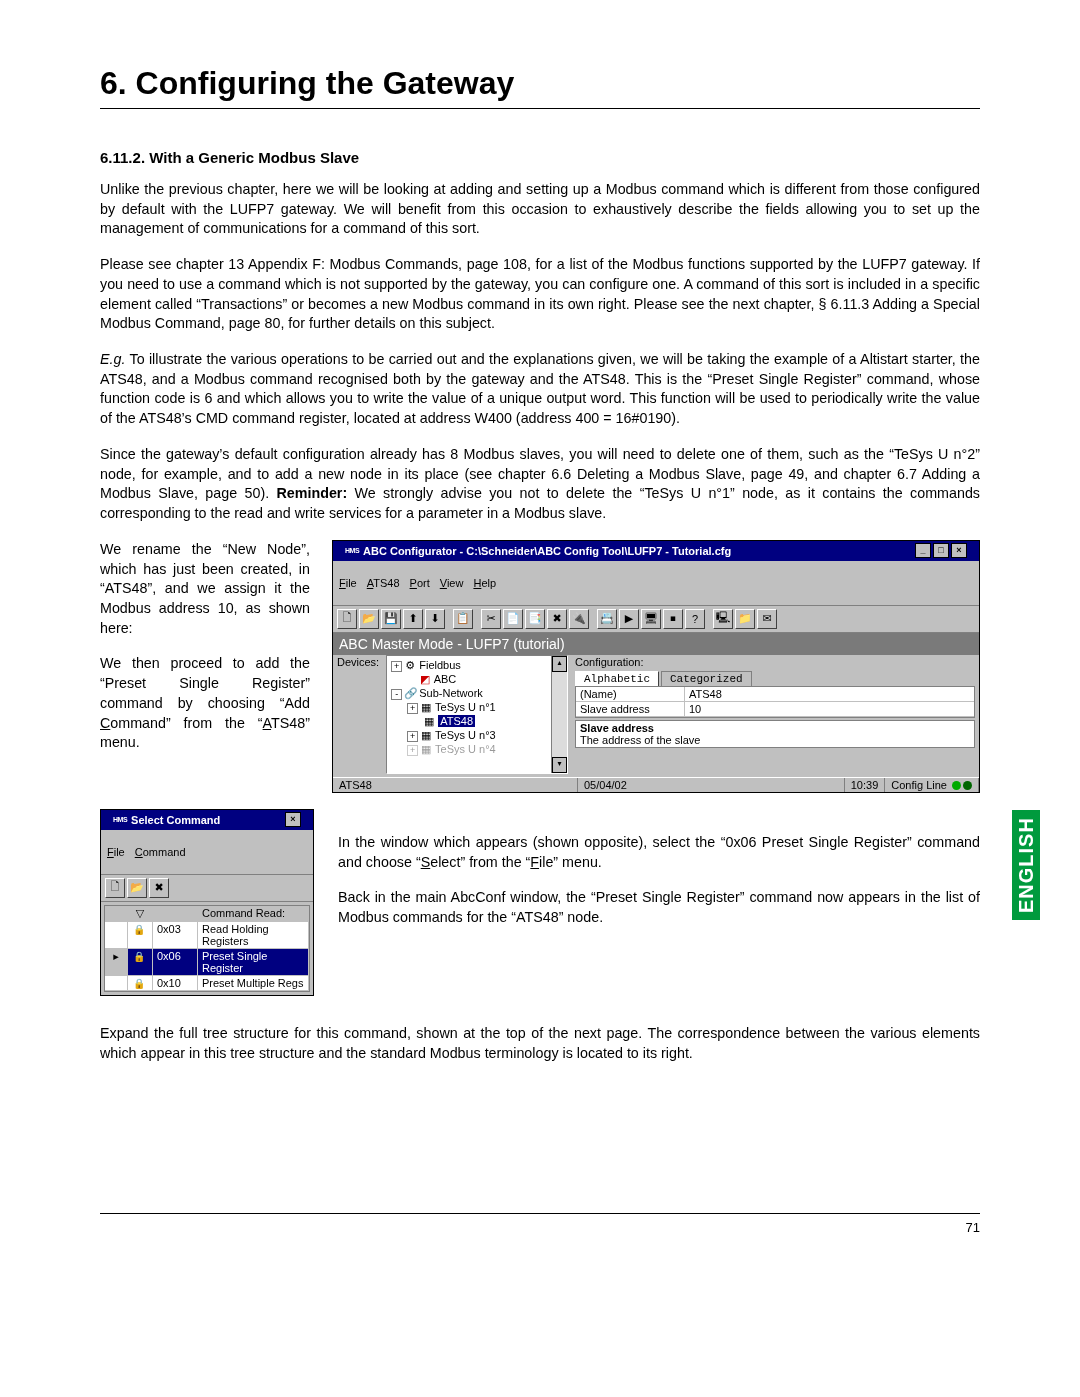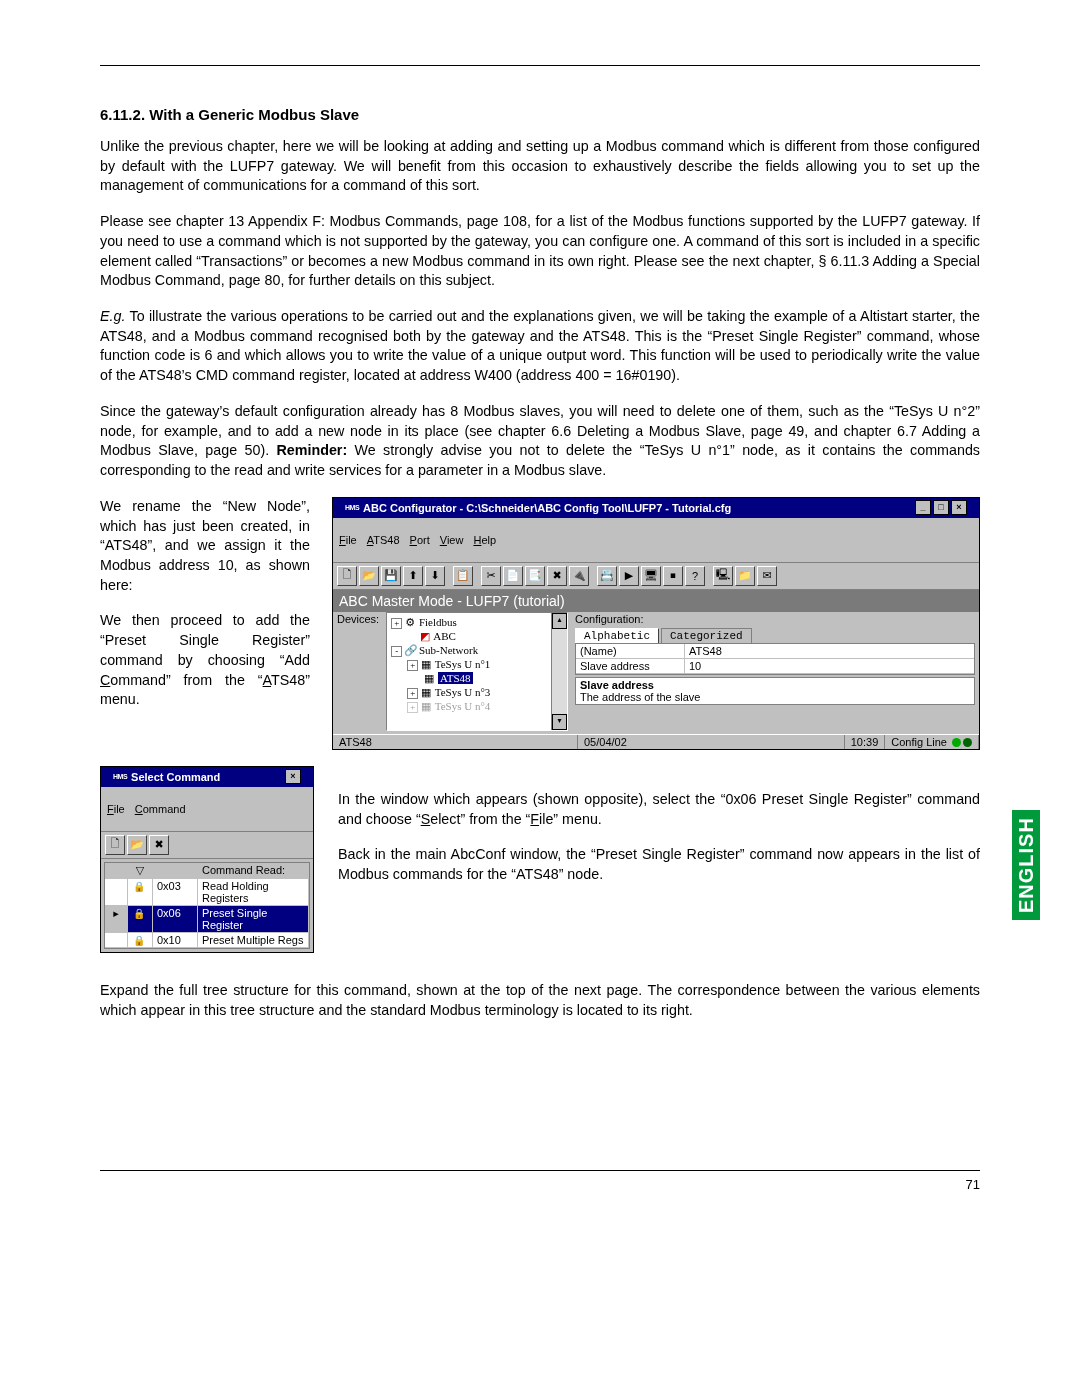--- a/index.html
+++ b/index.html
@@ -115,21 +115,21 @@
     padding: 3px 6px;
     font-size: 14px;
   }
 
   .panes {
     display: flex;
     height: 122px;
     background: #c0c0c0;
   }
   .pane-label { font-size: 11px; padding: 1px 4px; background: #c0c0c0; }
-  .pane-body { flex: 1; overflow: hidden; position: relative; padding: 2px 4px; font-family: Liberation Serif, serif; }
+  .pane-body { flex: 1; overflow: hidden; position: relative; padding: 2px 4px; }
   .scrollbar { width: 15px; background: #dcdcdc; border-left: 1px solid #808080; display: flex; flex-direction: column; }
   .sbbtn { height: 14px; background: #c0c0c0; border: 1px solid #000; font-size: 8px; text-align: center; line-height: 12px; }
   .sbtrack { flex: 1; }
 
   .tree-row { white-space: nowrap; font-size: 11px; line-height: 14px; }
   .tree-row .exp { display: inline-block; width: 9px; height: 9px; border: 1px solid #808080; text-align: center; line-height: 8px; font-size: 9px; margin-right: 2px; }
   .tree-row.sel span.lbl { background: #000080; color: #fff; padding: 0 2px; }
   .tree-icon { display: inline-block; width: 12px; text-align: center; }
 
   .tabs { display: flex; padding: 2px 4px 0 4px; gap: 2px; font-size: 11px; }
@@ -186,20 +186,21 @@
   }
 
   .footer-rule { border: none; border-top: 1px solid #000; margin: 150px 0 6px 0; }
   .page-num { text-align: right; font-size: 13px; }
 </style>
 </head>
 <body>
 
 <div class="page">
 
+  <h1 class="h1">6. Configuring the Gateway</h1>
   <hr class="rule">
 
   <div class="h2">6.11.2. With a Generic Modbus Slave</div>
 
   <p class="para">Unlike the previous chapter, here we will be looking at adding and setting up a Modbus command which is different from those configured by default with the LUFP7 gateway. We will benefit from this occasion to exhaustively describe the fields allowing you to set up the management of communications for a command of this sort.</p>
   <p class="para">Please see chapter 13 Appendix F: Modbus Commands, page 108, for a list of the Modbus functions supported by the LUFP7 gateway. If you need to use a command which is not supported by the gateway, you can configure one. A command of this sort is included in a specific element called “Transactions” or becomes a new Modbus command in its own right. Please see the next chapter, § 6.11.3 Adding a Special Modbus Command, page 80, for further details on this subject.</p>
   <p class="para"><span class="ital">E.g.</span><span> To illustrate the various operations to be carried out and the explanations given, we will be taking the example of a Altistart starter, the ATS48, and a Modbus command recognised both by the gateway and the ATS48. This is the “Preset Single Register” command, whose function code is 6 and which allows you to write the value of a unique output word. This function will be used to periodically write the value of the ATS48’s CMD command register, located at address W400 (address 400 = 16#0190).</span></p>
   <p class="para"><span>Since the gateway’s default configuration already has 8 Modbus slaves, you will need to delete one of them, such as the “TeSys U n°2” node, for example, and to add a new node in its place (see chapter 6.6 Deleting a Modbus Slave, page 49, and chapter 6.7 Adding a Modbus Slave, page 50). </span><b>Reminder:</b><span> We strongly advise you not to delete the “TeSys U n°1” node, as it contains the commands corresponding to the read and write services for a parameter in a Modbus slave.</span></p>
 
   <div class="twocol">

